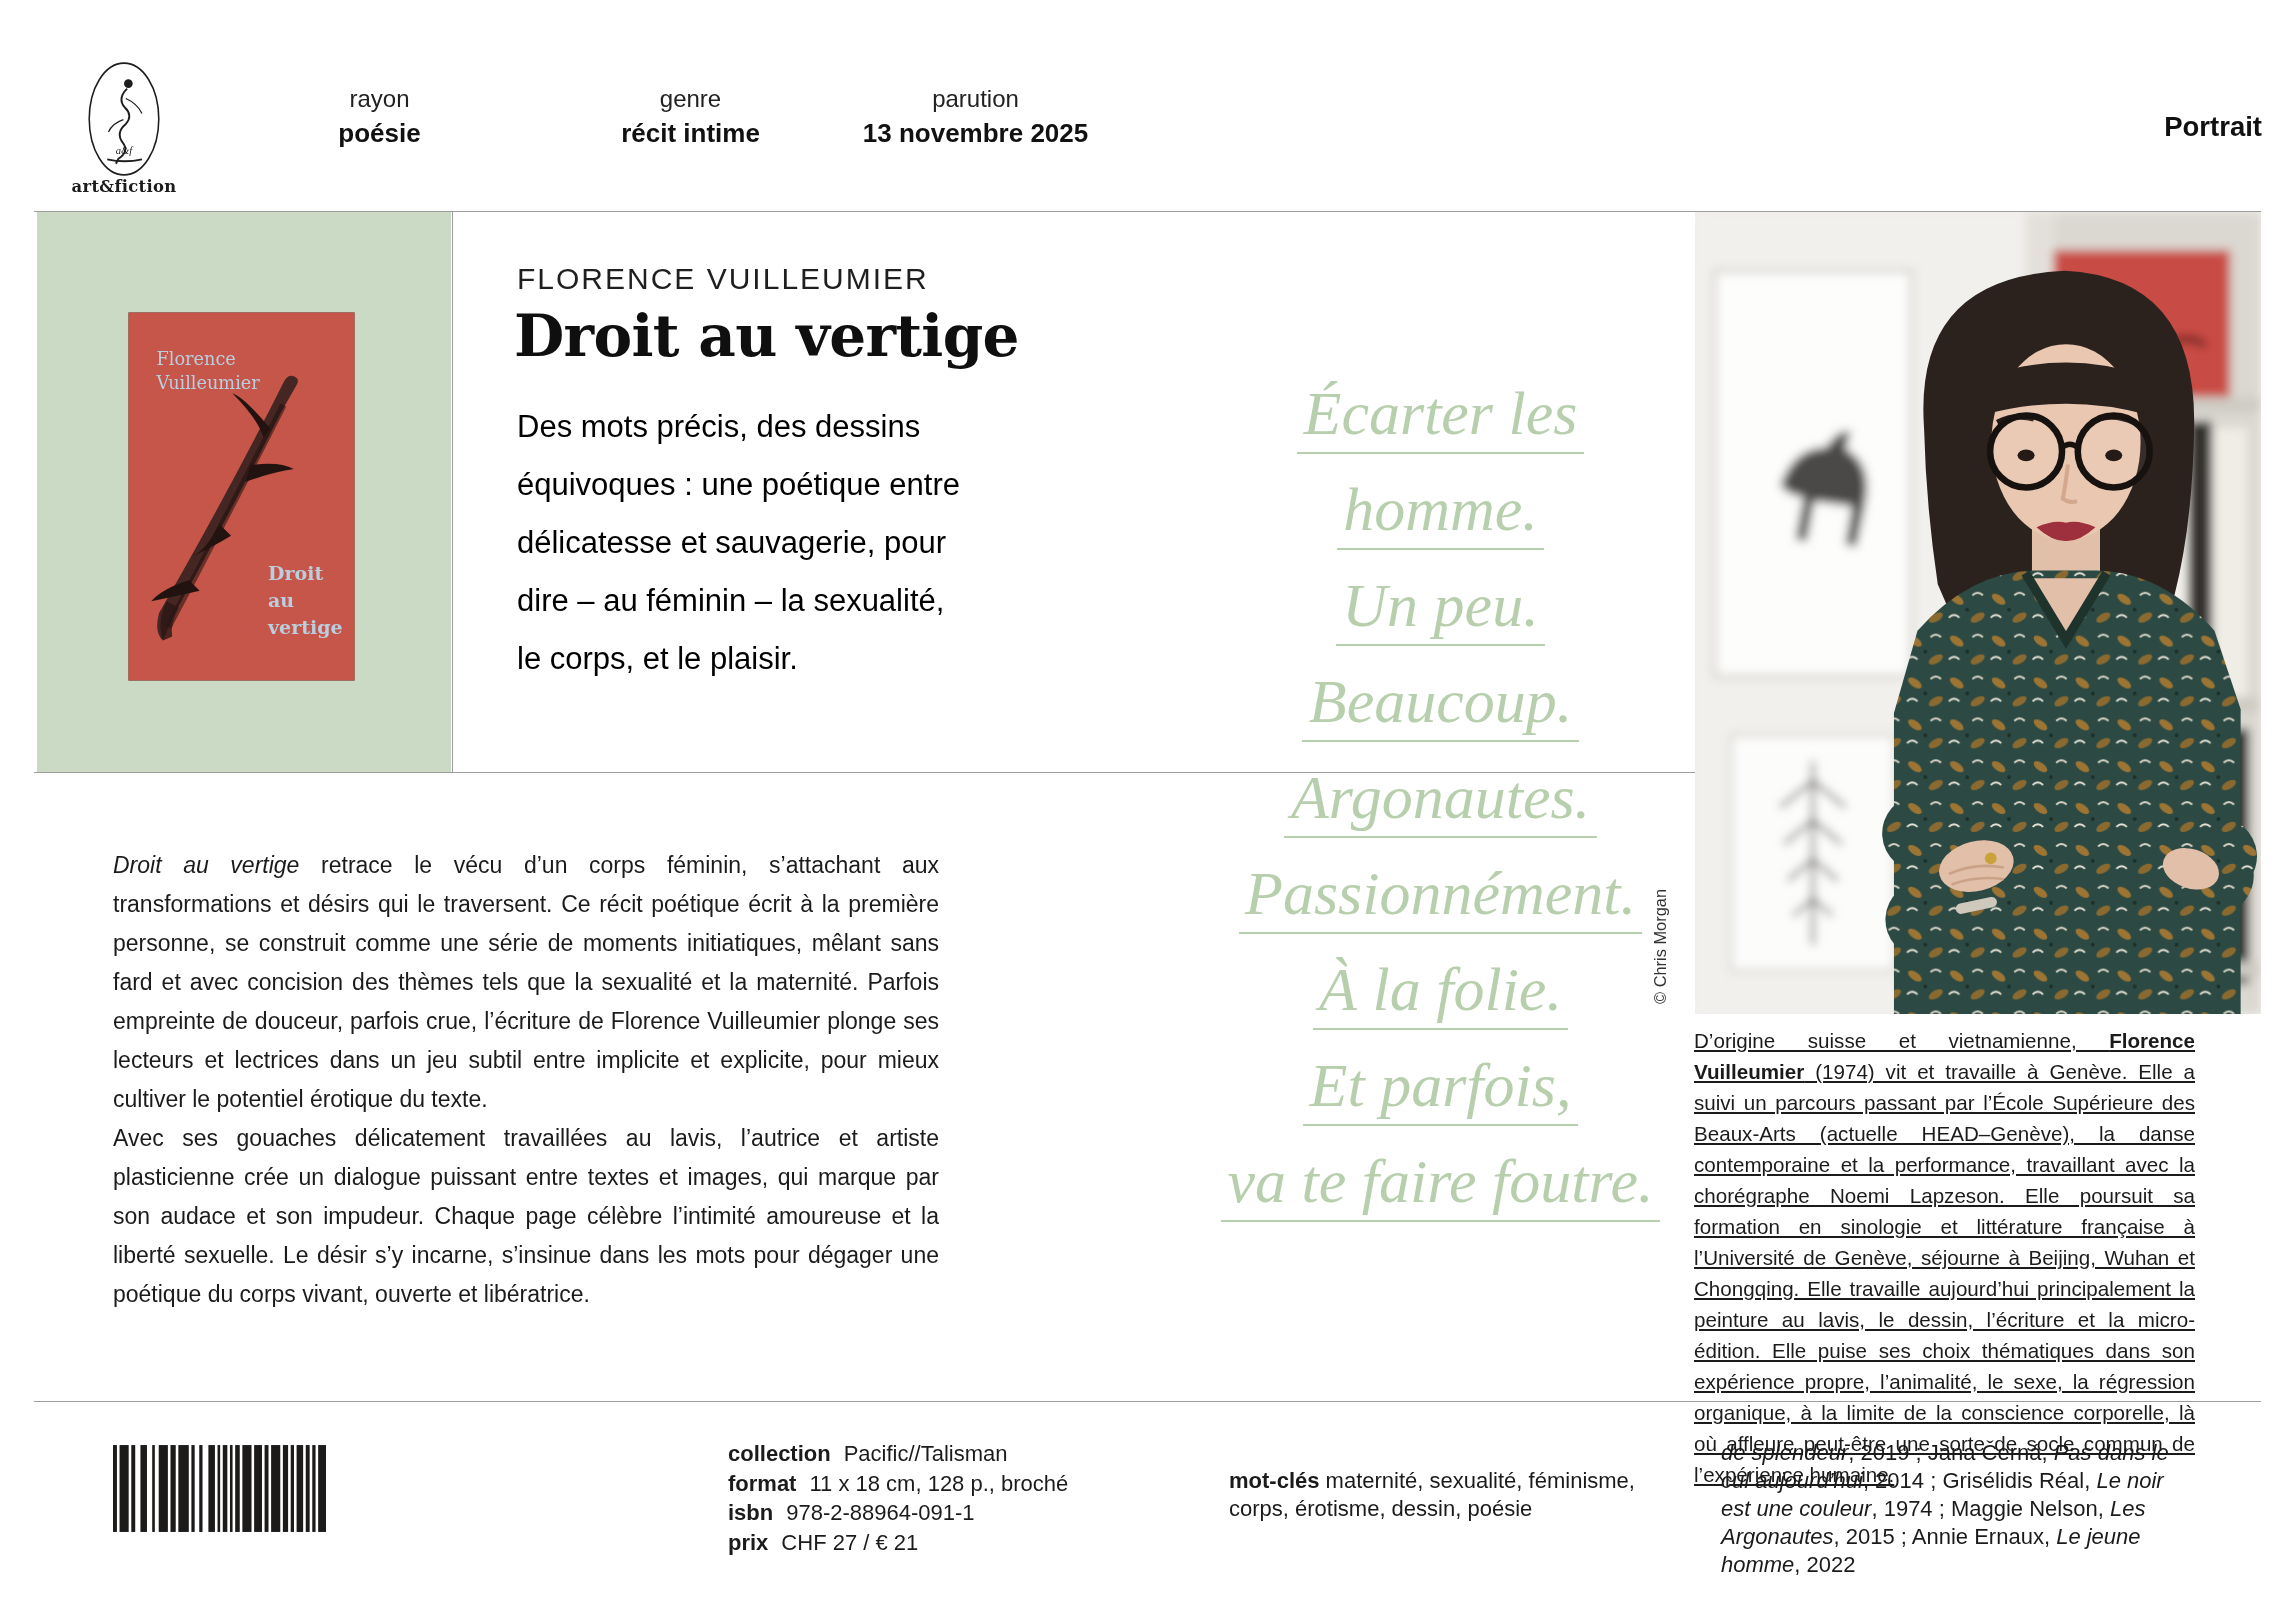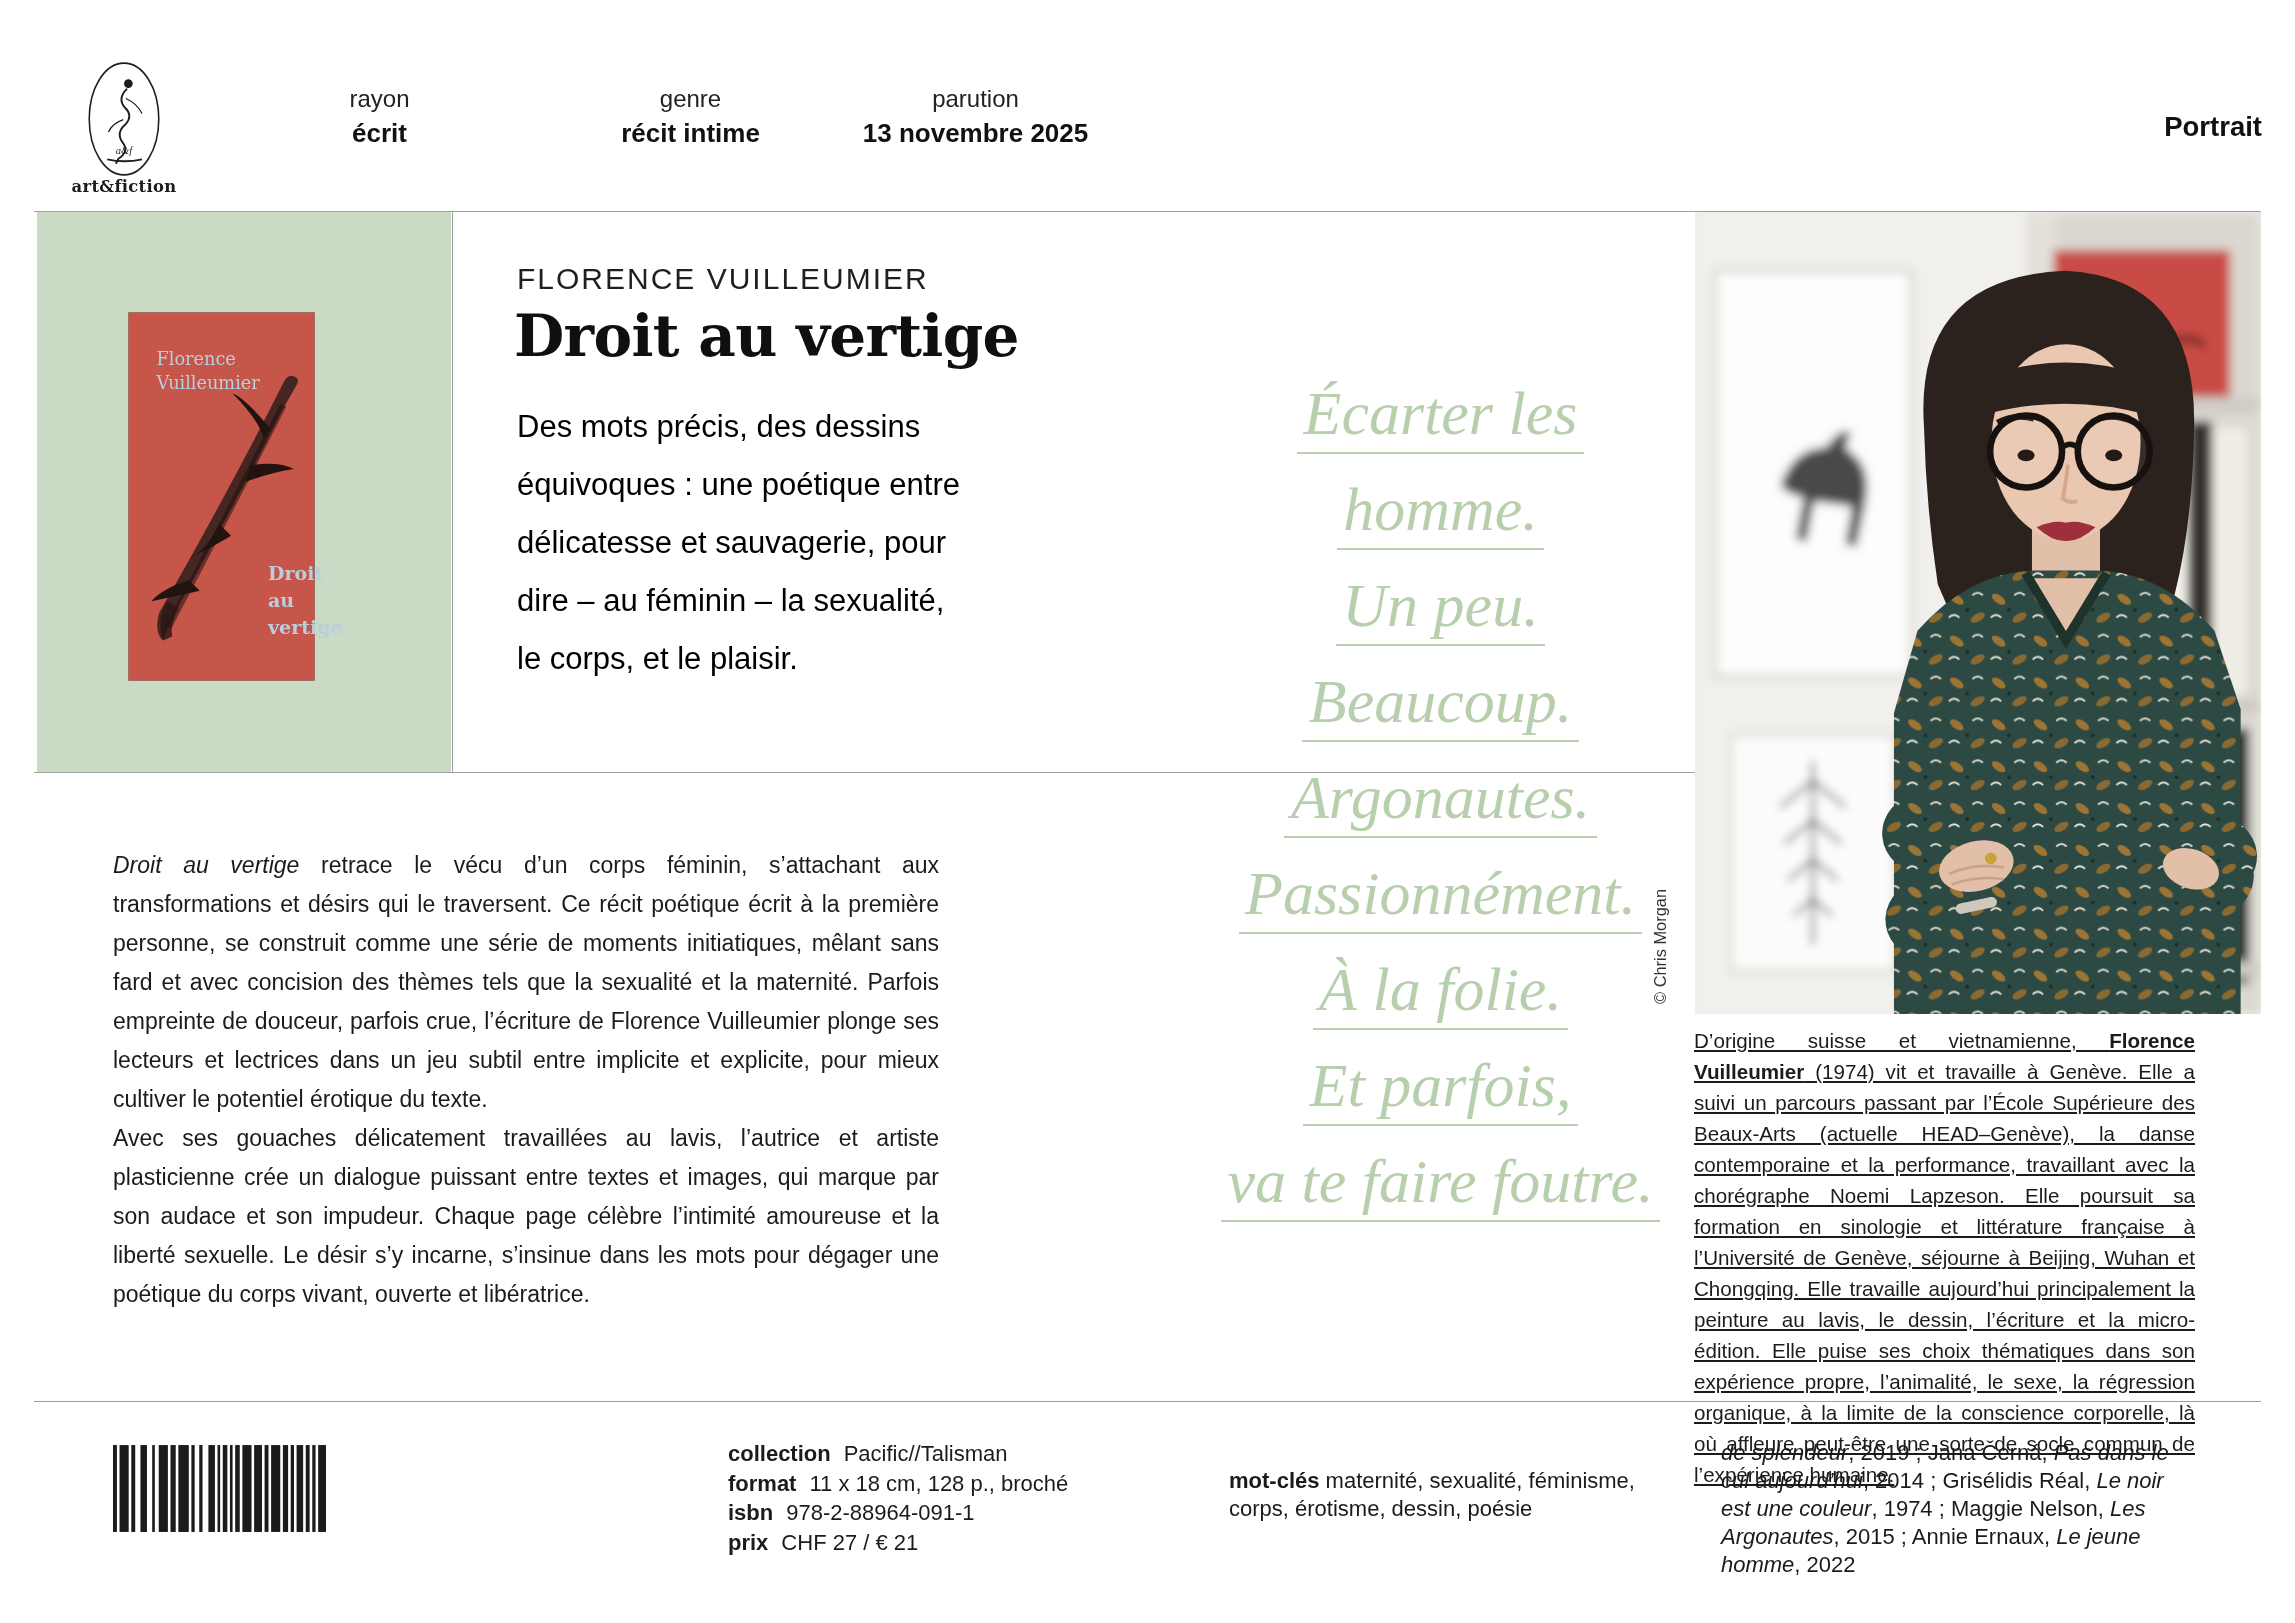--- a/index.html
+++ b/index.html
@@ -51,36 +51,36 @@
       <path d="M80,46 q-16,16 -4,30 q14,13 2,27 q-17,14 -5,30 q11,14 -7,26 l-4,8" fill="none" stroke="#1d1d1d" stroke-width="3"></path>
       <path d="M78,62 q18,8 26,24 M74,96 q-18,6 -24,20" fill="none" stroke="#1d1d1d" stroke-width="2"></path>
       <path d="M48,160 q28,6 56,0" fill="none" stroke="#1d1d1d" stroke-width="3"></path>
       <text x="75" y="151" text-anchor="middle" font-family="Liberation Serif, serif" font-style="italic" font-size="17" fill="#1d1d1d">a&amp;f</text>
     </svg>
   </div>
   <div class="abs afname" style="left:52px;top:177px;width:144px;">art&amp;fiction</div>
 
   <div class="abs hfield" style="left:229px;top:85px;">
     <div class="hlabel">rayon</div>
-    <div class="hvalue">écrit</div>
+    <div class="hvalue">poésie</div>
   </div>
   <div class="abs hfield" style="left:540px;top:85px;">
     <div class="hlabel">genre</div>
     <div class="hvalue">récit intime</div>
   </div>
   <div class="abs hfield" style="left:825px;top:85px;">
     <div class="hlabel">parution</div>
     <div class="hvalue">13 novembre 2025</div>
   </div>
   <div class="abs portrait" style="left:1964px;top:111px;width:298px;">Portrait</div>
 
   <div class="abs hline" style="left:34px;top:211px;width:2227px;"></div>
 
   <div class="abs panel" style="left:37px;top:212px;width:414px;height:560px;">
-    <div class="abs cover" style="left:92px;top:101px;width:185px;height:367px;">
+    <div class="abs cover" style="left:92px;top:101px;width:225px;height:367px;">
       <svg class="abs" style="left:0;top:0;" width="225" height="367" viewBox="0 0 344 560">
         <path d="M52,500 L68,462 Q160,295 232,152 L256,110 Q262,100 252,96 Q243,93 237,104 Q155,268 46,458 Q38,488 52,500 Z" fill="#3a2220" opacity="0.92"></path>
         <path d="M60,480 Q150,310 236,140" stroke="#1e100e" stroke-width="10" fill="none" opacity="0.55"></path>
         <path d="M216,176 Q176,128 158,122 Q196,160 206,190 Z" fill="#231310"></path>
         <path d="M186,232 Q230,226 252,238 Q214,244 178,258 Z" fill="#231310"></path>
         <path d="M138,322 Q120,360 96,372 Q130,356 156,340 Z" fill="#231310"></path>
         <path d="M92,408 Q52,420 34,440 Q74,432 108,424 Z" fill="#231310"></path>
         <path d="M52,500 Q42,470 58,440 l18,10 q-14,26 -10,44 Z" fill="#2a1715" opacity="0.8"></path>
       </svg>
       <div class="abs cover-author" style="left:27.5px;top:34px;">

